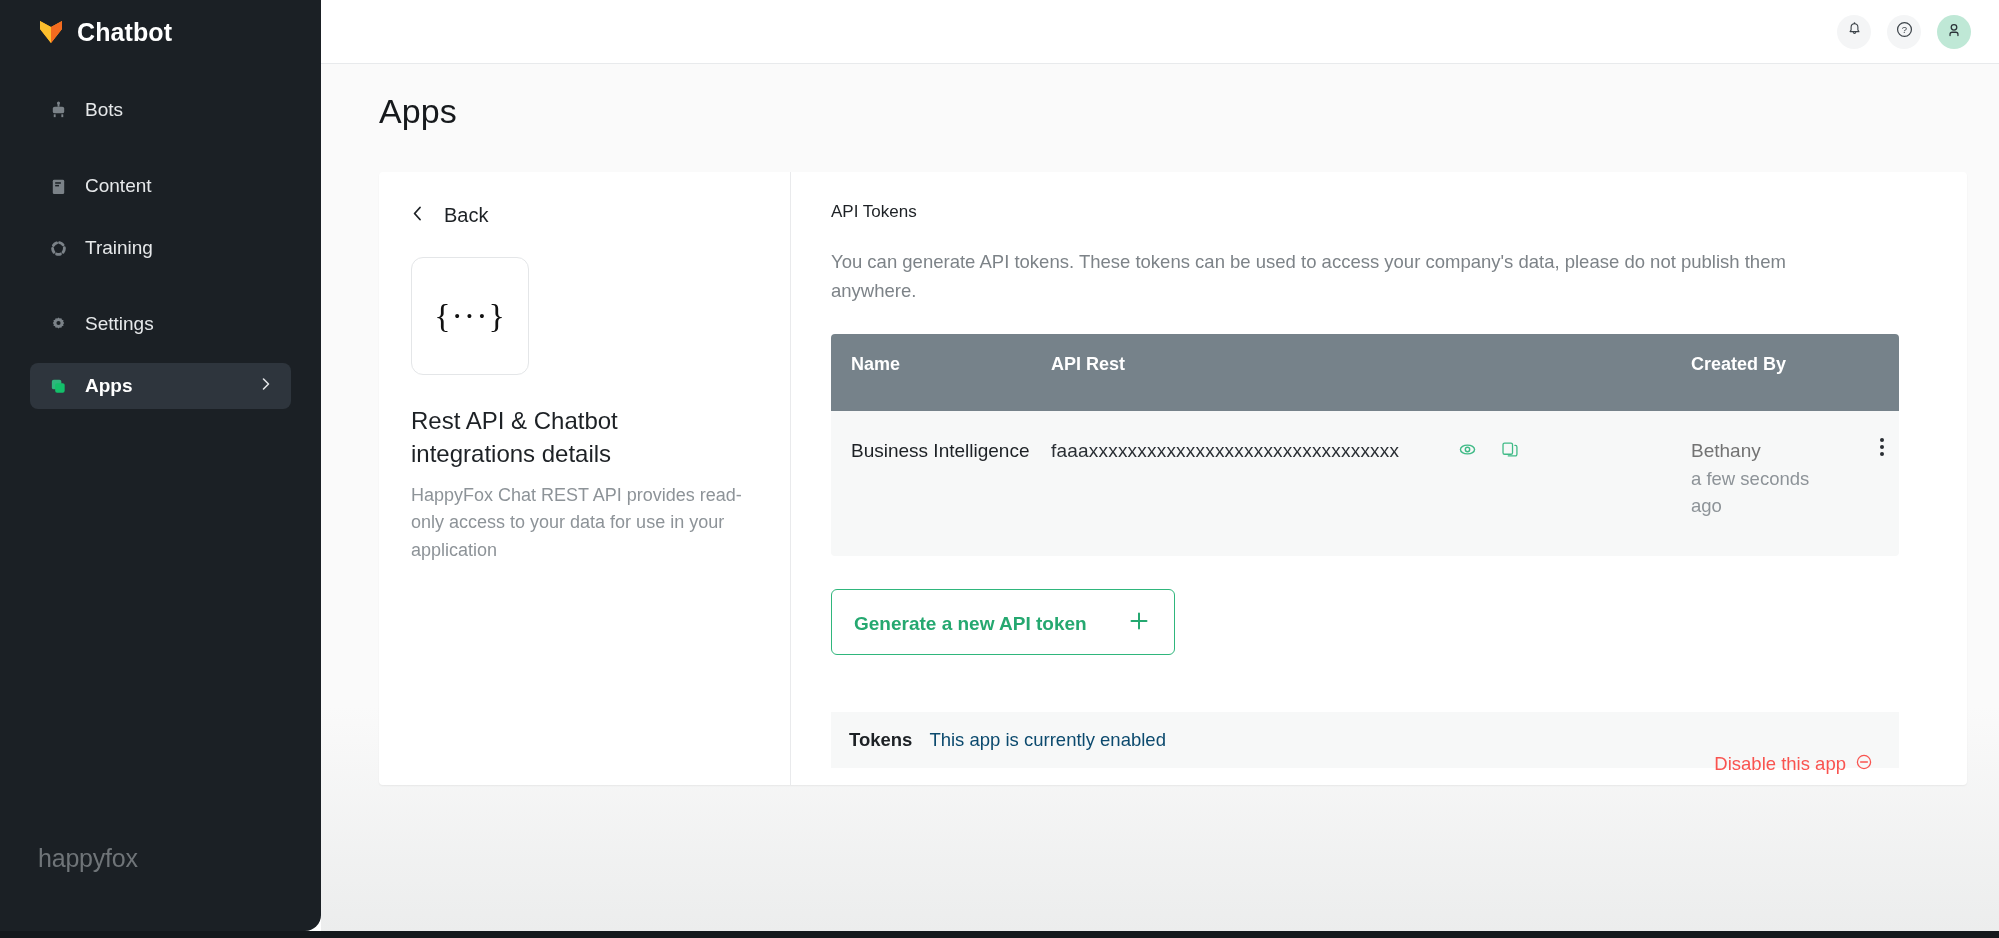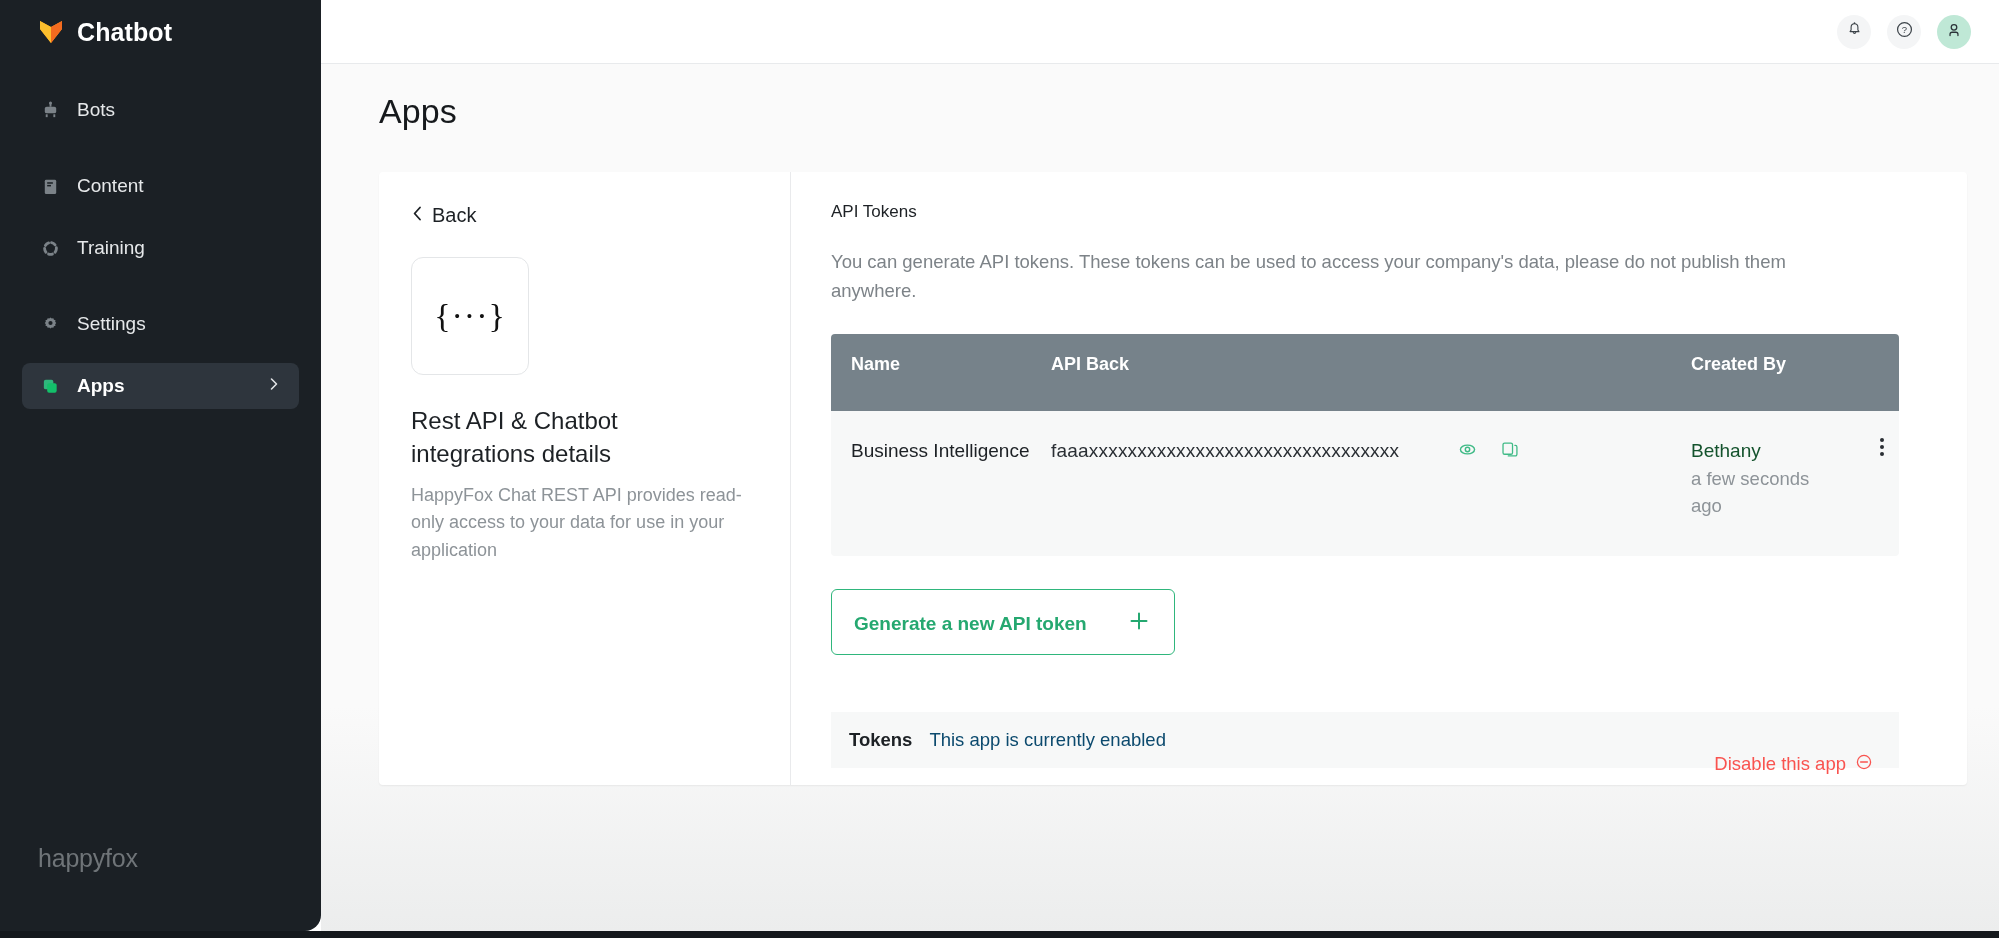--- a/index.html
+++ b/index.html
@@ -37,21 +37,21 @@
     padding-left: 38px;
   }
   .brand-logo { width: 26px; height: 26px; display: block; flex: none; }
   .brand-name {
     color: #ffffff;
     font-size: 25px;
     font-weight: 700;
     letter-spacing: .1px;
   }
 
-  .nav { margin-top: 23px; padding: 0 22px; }
+  .nav { margin-top: 23px; padding: 0 30px; }
   .nav-item {
     display: flex;
     align-items: center;
     height: 46px;
     padding: 0 14px 0 18px;
     border-radius: 8px;
     margin-bottom: 16px;
     cursor: pointer;
     position: relative;
   }
@@ -145,21 +145,21 @@
   
   .detail-pane {
     width: 412px;
     flex: none;
     border-right: 1px solid #e9eaec;
     padding: 32px 44px 0 22px;
   }
   .back-link {
     display: flex;
     align-items: center;
-    gap: 8px;
+    gap: 20px;
     cursor: pointer;
     margin-left: 10px;
   }
   .back-label { font-size: 20px; color: #1d2125; }
 
   .app-tile {
     margin-top: 30px;
     margin-left: 10px;
     width: 118px; height: 118px;
     border: 1px solid #e4e6e8;
@@ -244,21 +244,21 @@
     white-space: nowrap;
   }
   .token-actions {
     display: flex;
     gap: 22px;
     margin-left: 58px;
     padding-top: 2px;
   }
   .token-actions span { cursor: pointer; display: block; }
   td.c-by { position: relative; padding-right: 54px !important; }
-  .created-name { color: #14532d; }
+  .created-name { color: #737373; }
   .created-when { color: #8d9398; font-size: 18.5px; line-height: 1.5; }
   .kebab {
     position: absolute;
     right: 14px;
     top: 26px;
     cursor: pointer;
   }
 
   .gen-btn {
     margin-top: 33px;
@@ -445,21 +445,21 @@
       </div>
 
       <div class="tokens-pane">
         <h2 class="section-title">API Tokens</h2>
         <p class="section-desc">You can generate API tokens. These tokens can be used to access your company's data, please do not publish them anywhere.</p>
 
         <table class="tokens">
           <thead>
             <tr>
               <th class="c-name">Name</th>
-              <th class="c-token">API Back</th>
+              <th class="c-token">API Rest</th>
               <th class="c-by">Created By</th>
             </tr>
           </thead>
           <tbody>
             <tr>
               <td class="c-name">Business Intelligence</td>
               <td class="c-token">
                 <div class="token-row-inner">
                   <span class="token-text">faaaxxxxxxxxxxxxxxxxxxxxxxxxxxxxxxxx</span>
                   <span class="token-actions">

